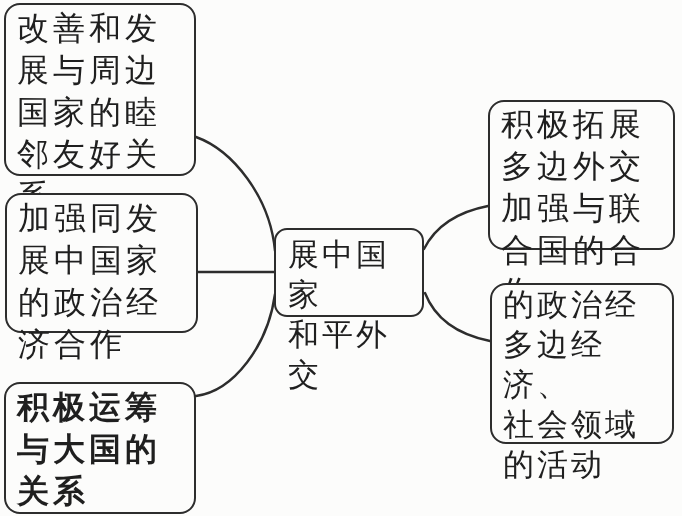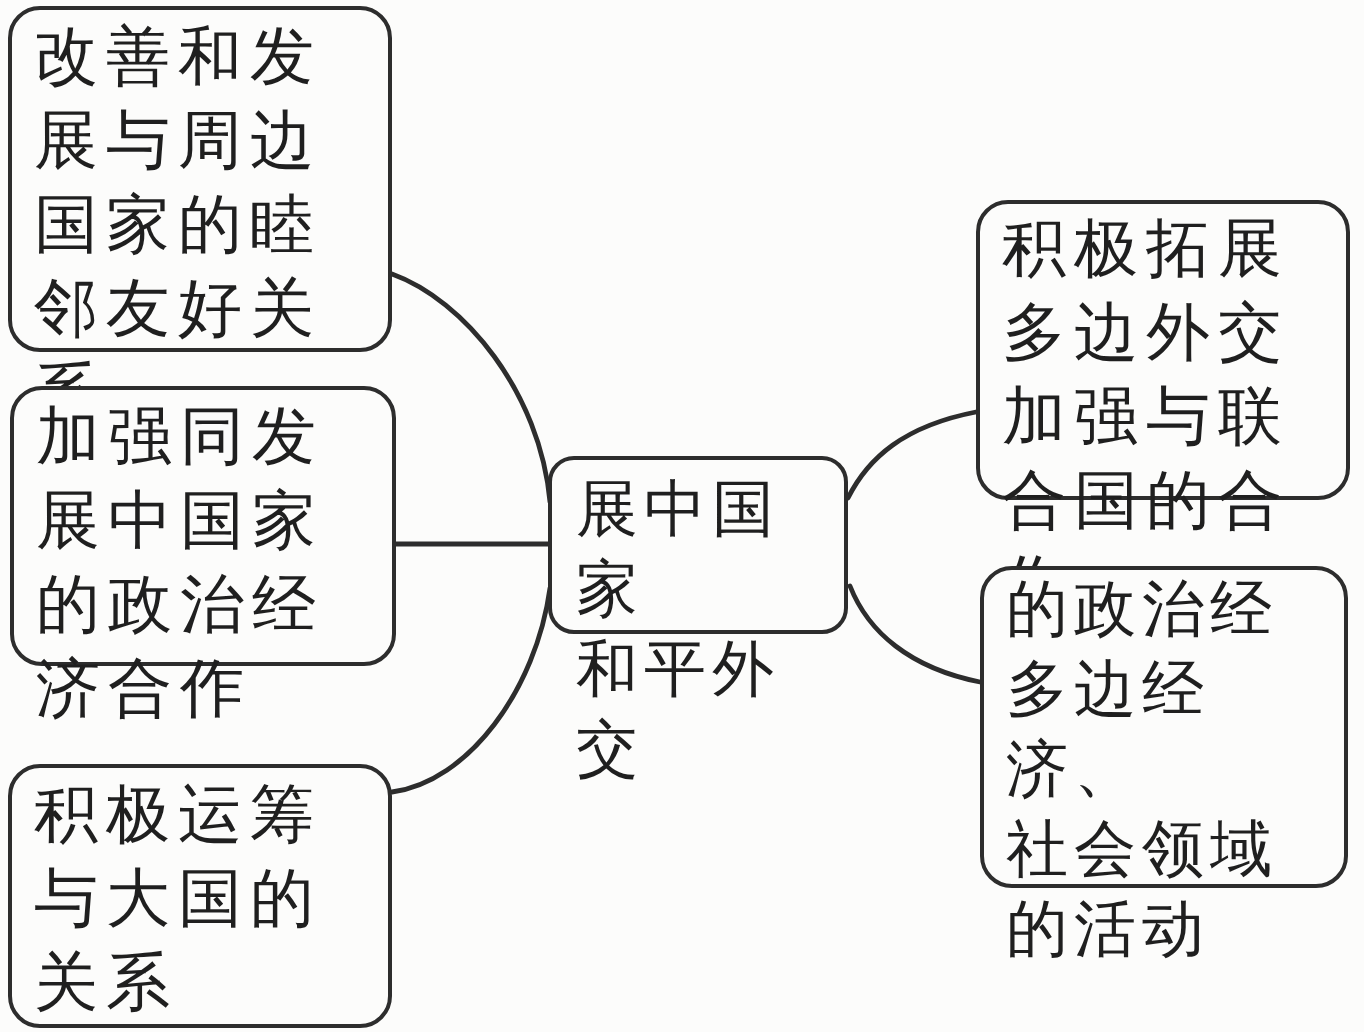--- a/index.html
+++ b/index.html
@@ -37,21 +37,21 @@
     color: var(--ink, #1f1f1f);
     white-space: pre-line;
     text-align: left;
     font-size: 32px;
     letter-spacing: 4px;
     line-height: 42px;
     padding: 2px 0 0 11px;
   }
   .node-left-1  { left: 4px;   top: 3px;   width: 192px; height: 173px; }
   .node-left-2  { left: 5px;   top: 193px; width: 193px; height: 140px; }
-  .node-left-3  { left: 4px;   top: 382px; width: 192px; height: 132px; }
+  .node-left-3  { left: 4px;   top: 382px; width: 192px; height: 132px; font-weight: bold; }
   .node-center  { left: 274px; top: 228px; width: 150px; height: 89px;
                   border-radius: 13px; font-size: 31px; letter-spacing: 3px;
                   line-height: 40px; padding: 5px 0 0 12px; }
   .node-right-1 { left: 488px; top: 100px; width: 187px; height: 150px;
                   padding-top: 1px; }
   .node-right-2 { left: 490px; top: 283px; width: 184px; height: 161px;
                   font-size: 31px; letter-spacing: 3px; line-height: 40px;
                   padding-top: 0; }
 </style>
 </head>

